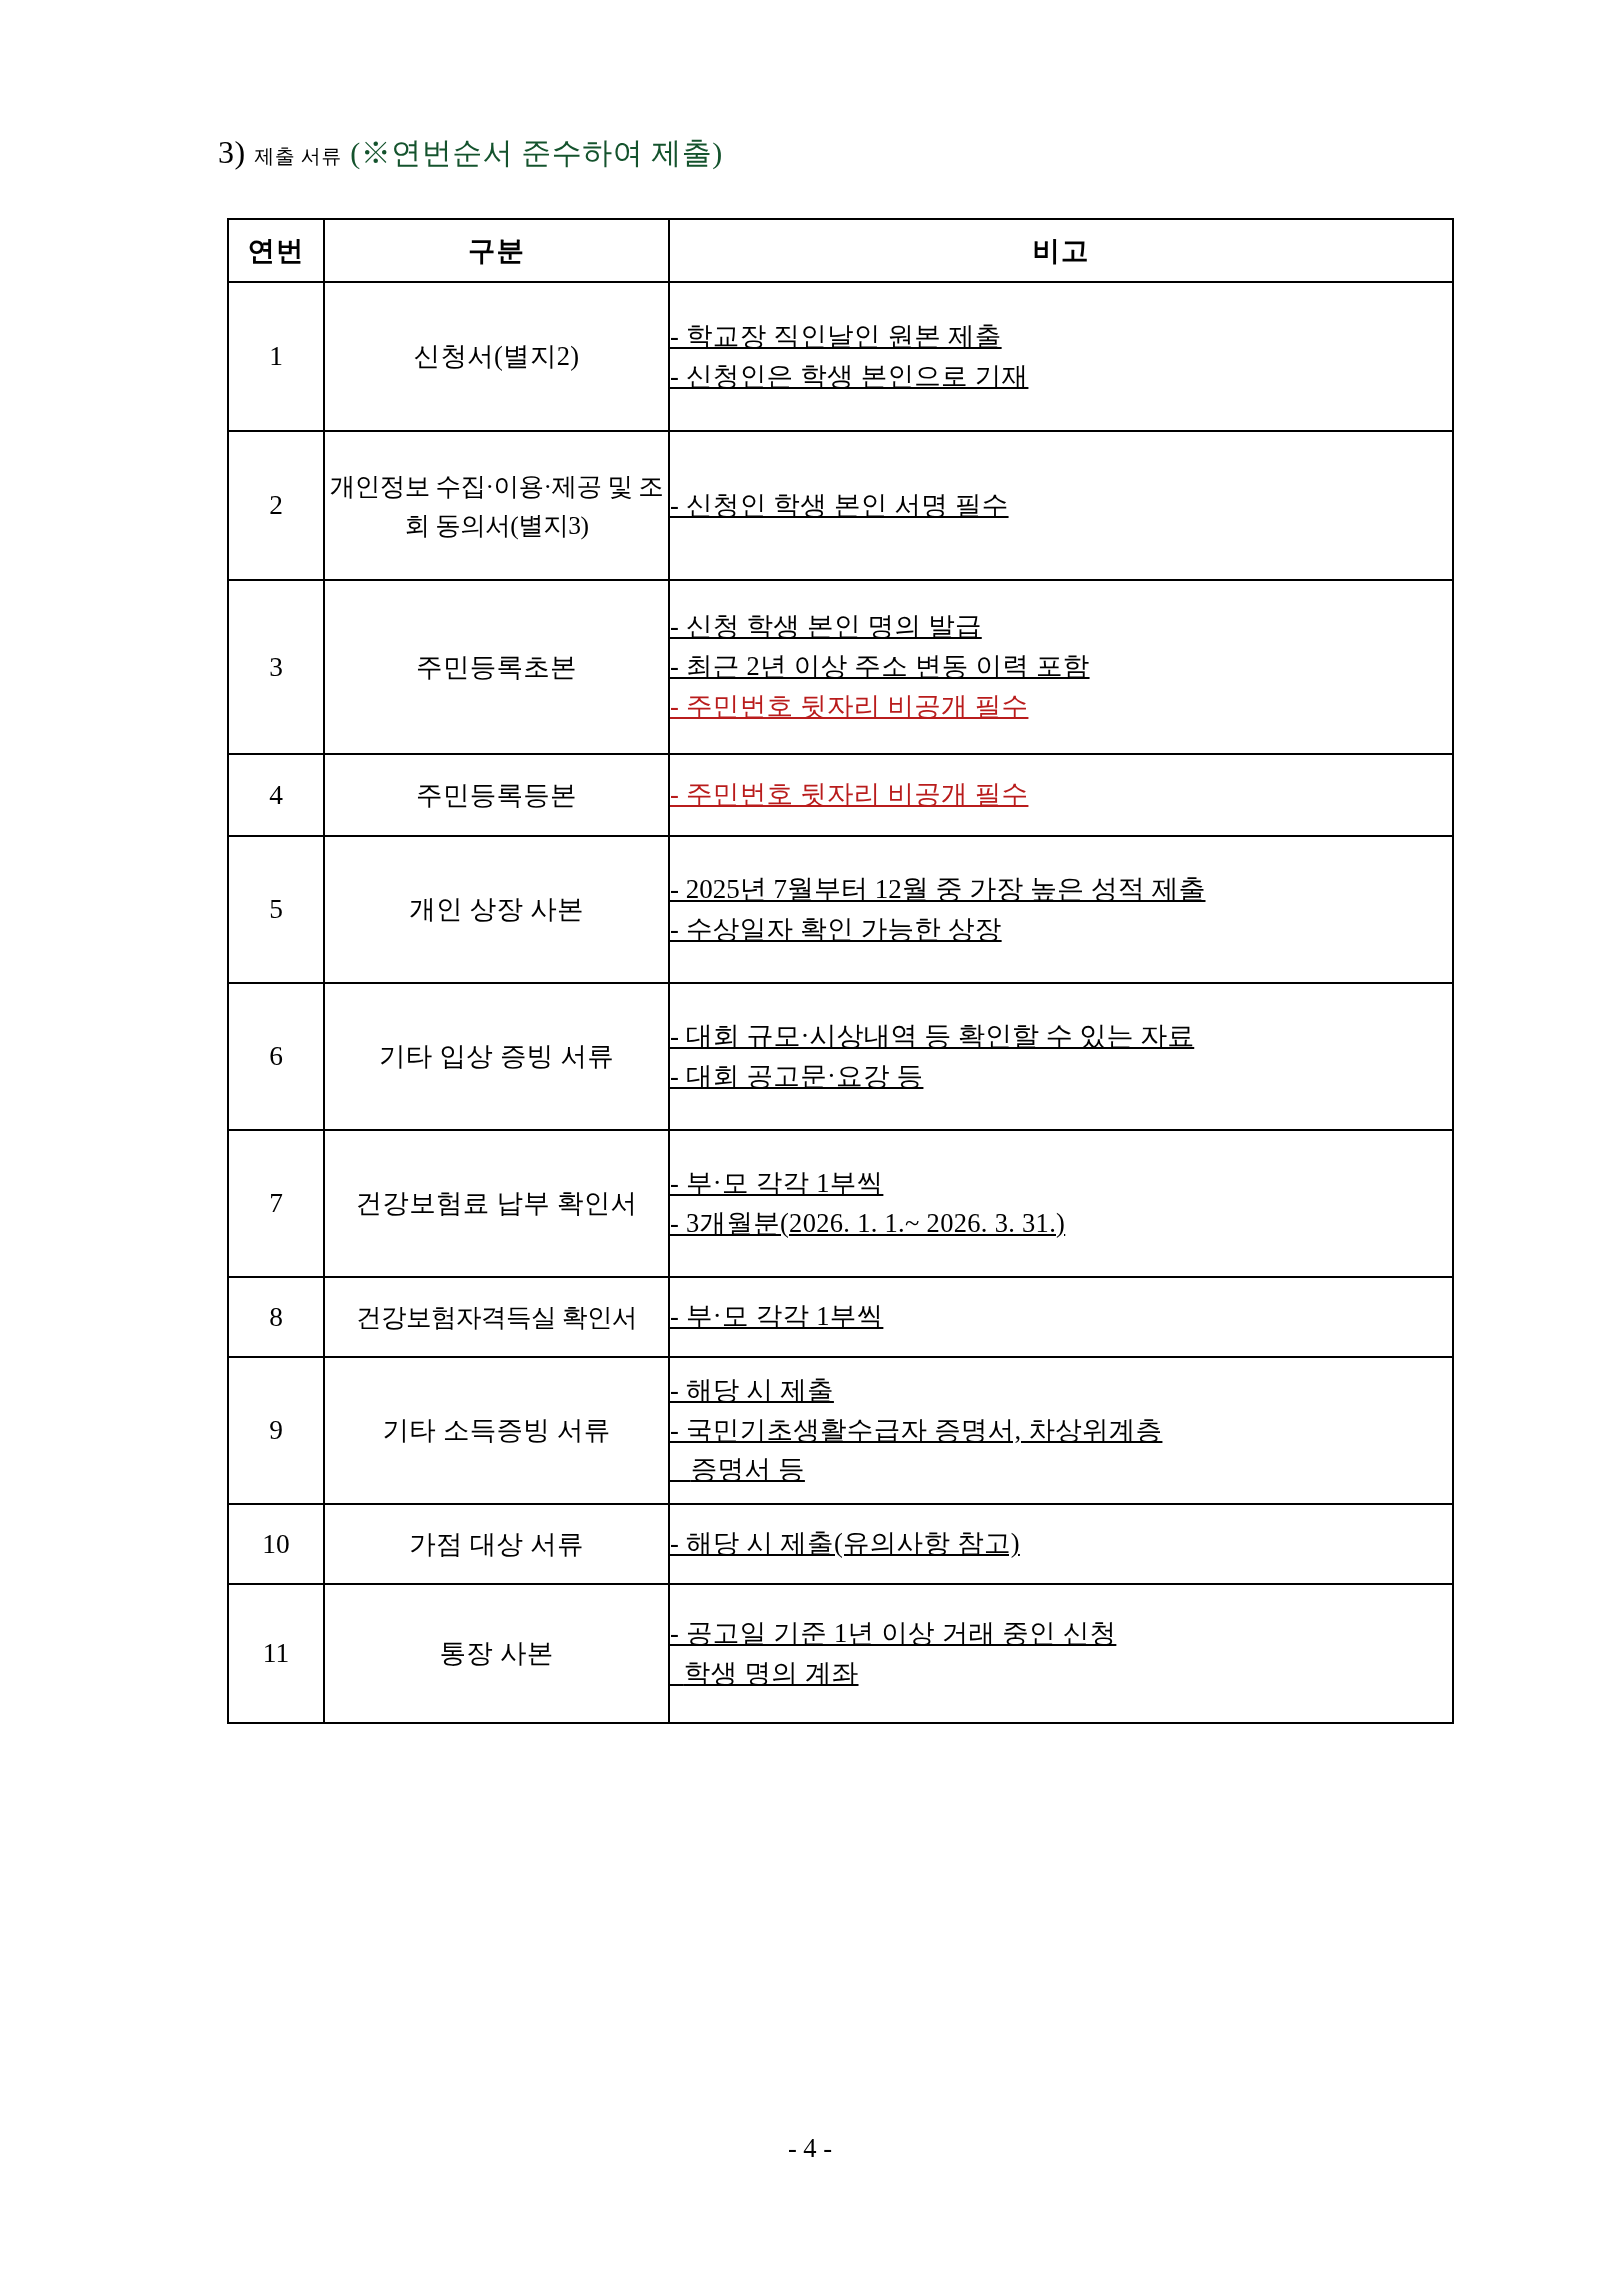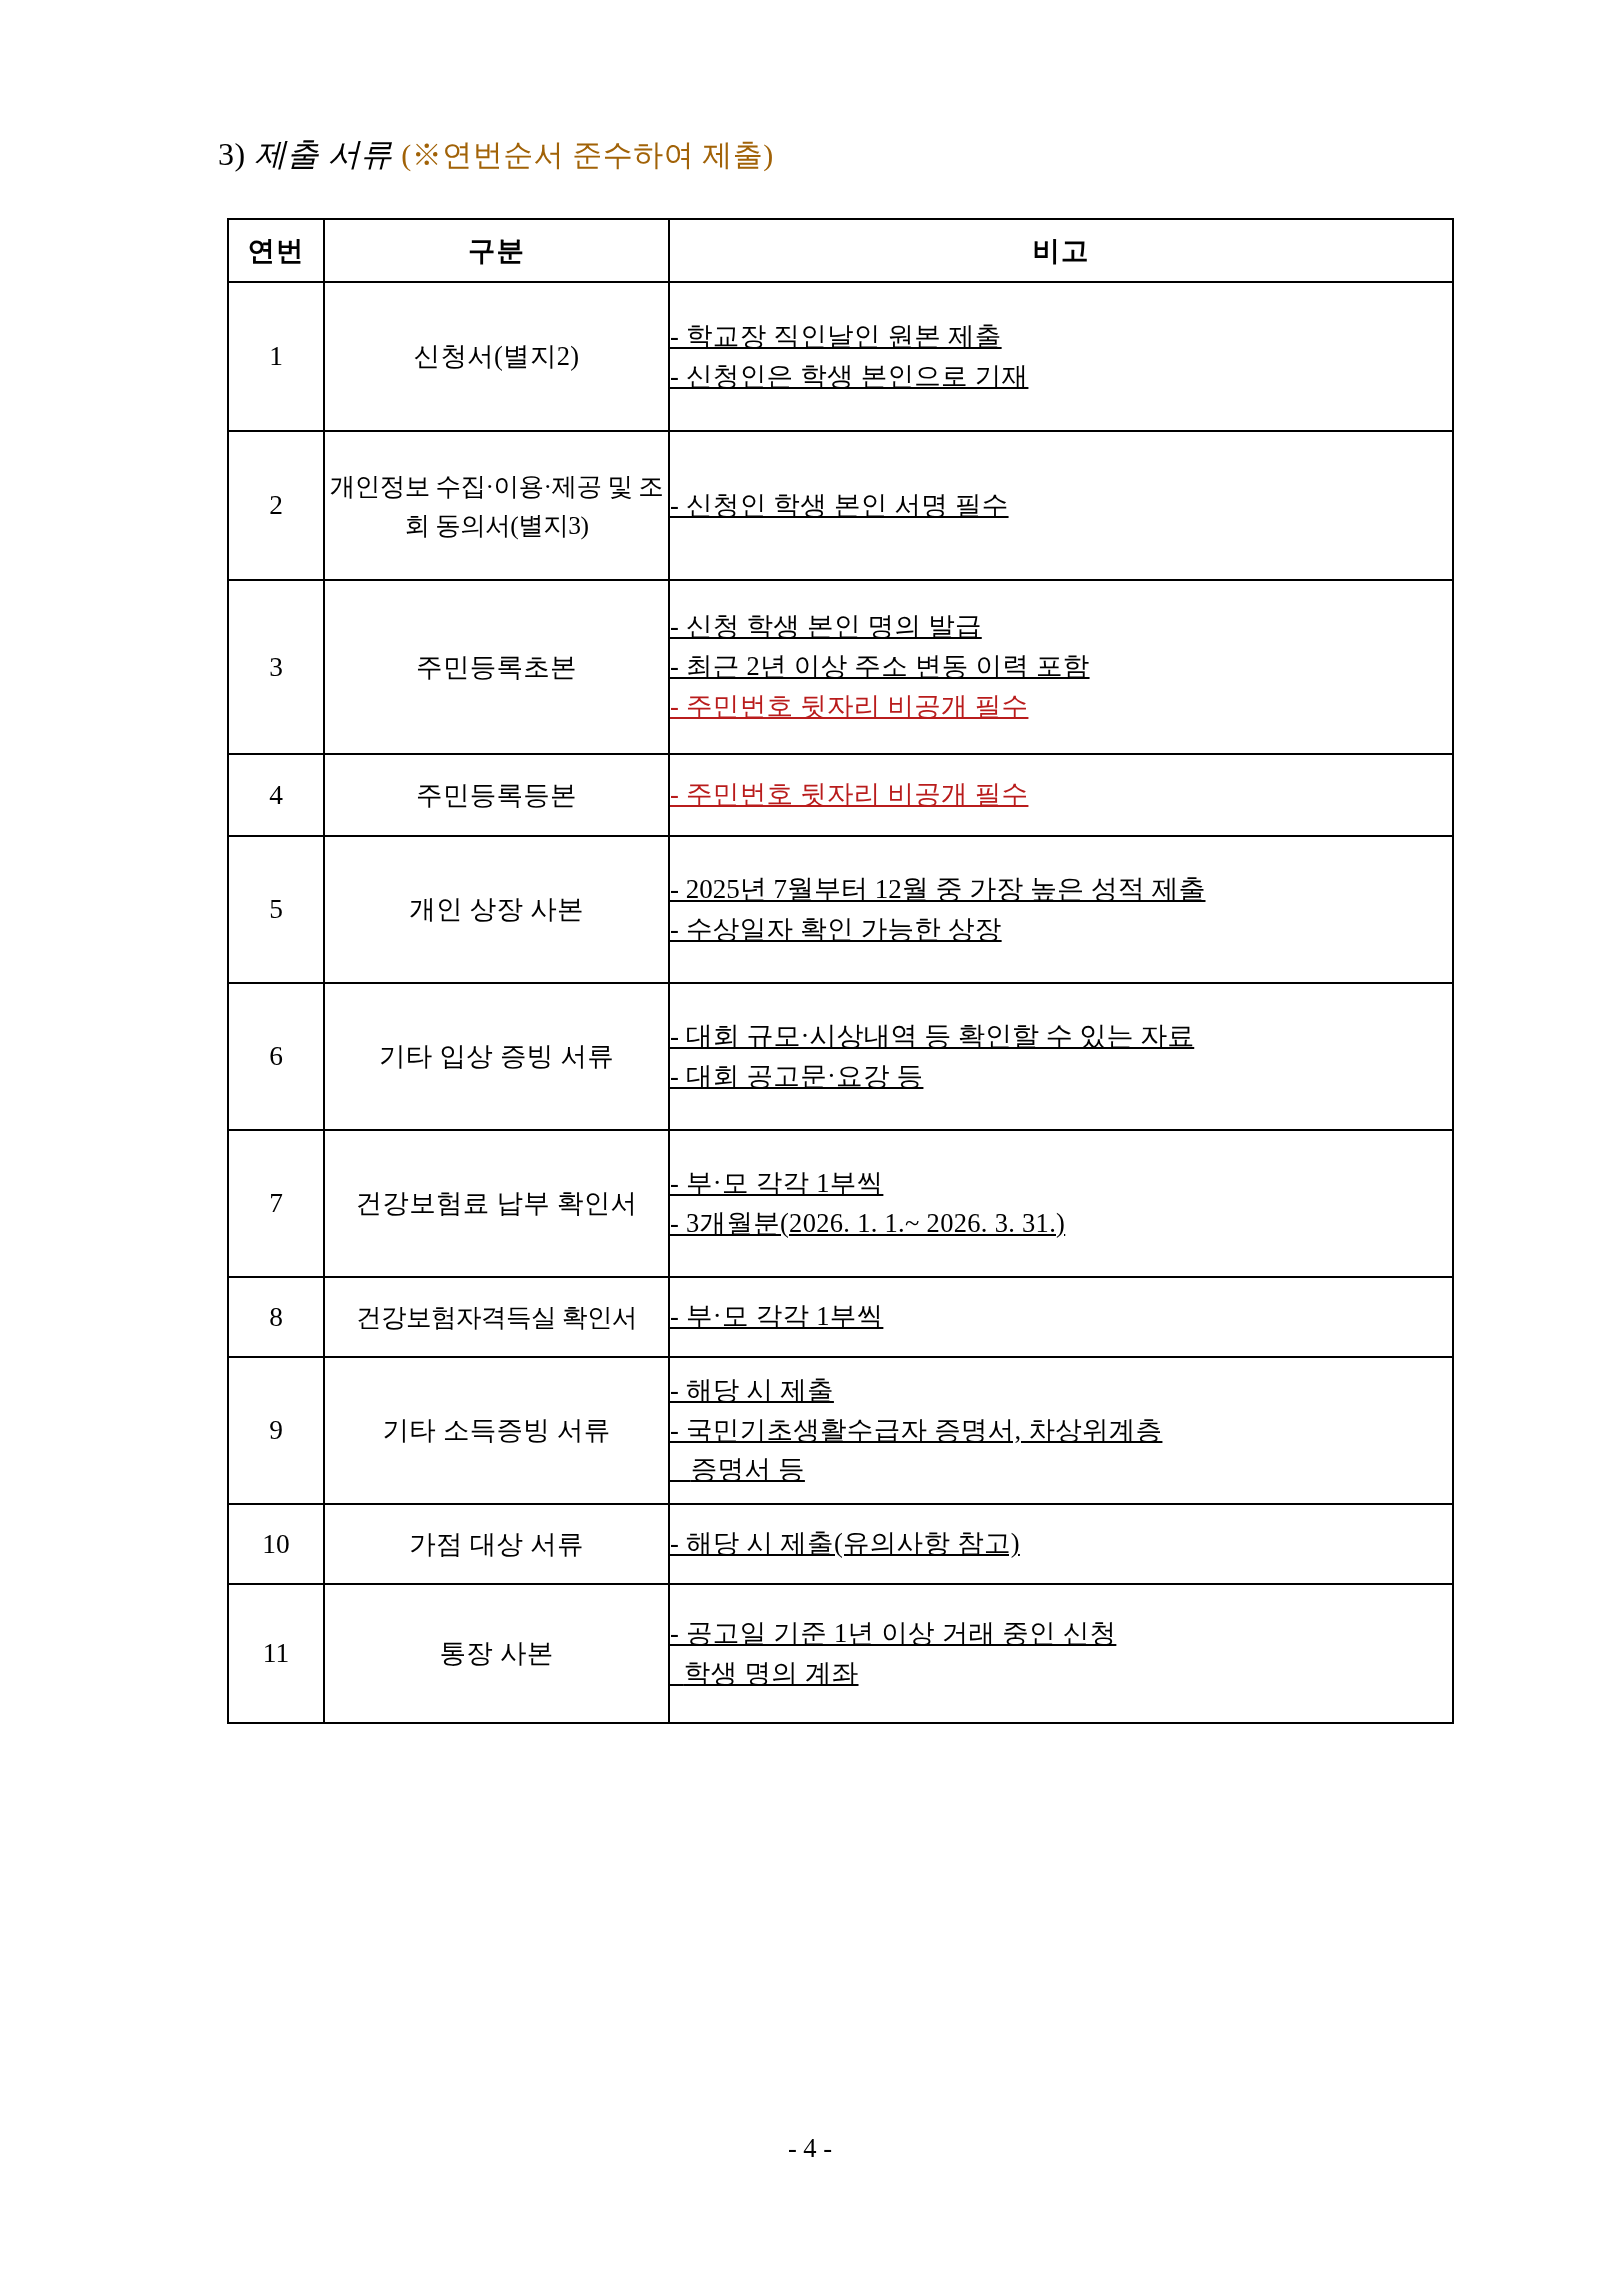--- a/index.html
+++ b/index.html
@@ -26,25 +26,24 @@
     left: 218px;
     top: 133px;
     font-size: 32px;
     letter-spacing: 0.5px;
     white-space: nowrap;
   }
   .heading .num {
     font-size: 32px;
   }
   .heading .title {
-    font-size: 32px;
-    font-style: italic;
+    font-size: 20px;
   }
   .heading .note {
-    color: #a16207;
+    color: #14532d;
     font-size: 30px;
   }
   table.docs {
     position: absolute;
     left: 227px;
     top: 218px;
     width: 1225px;
     border-collapse: collapse;
     table-layout: fixed;
     border-radius: 6px;

